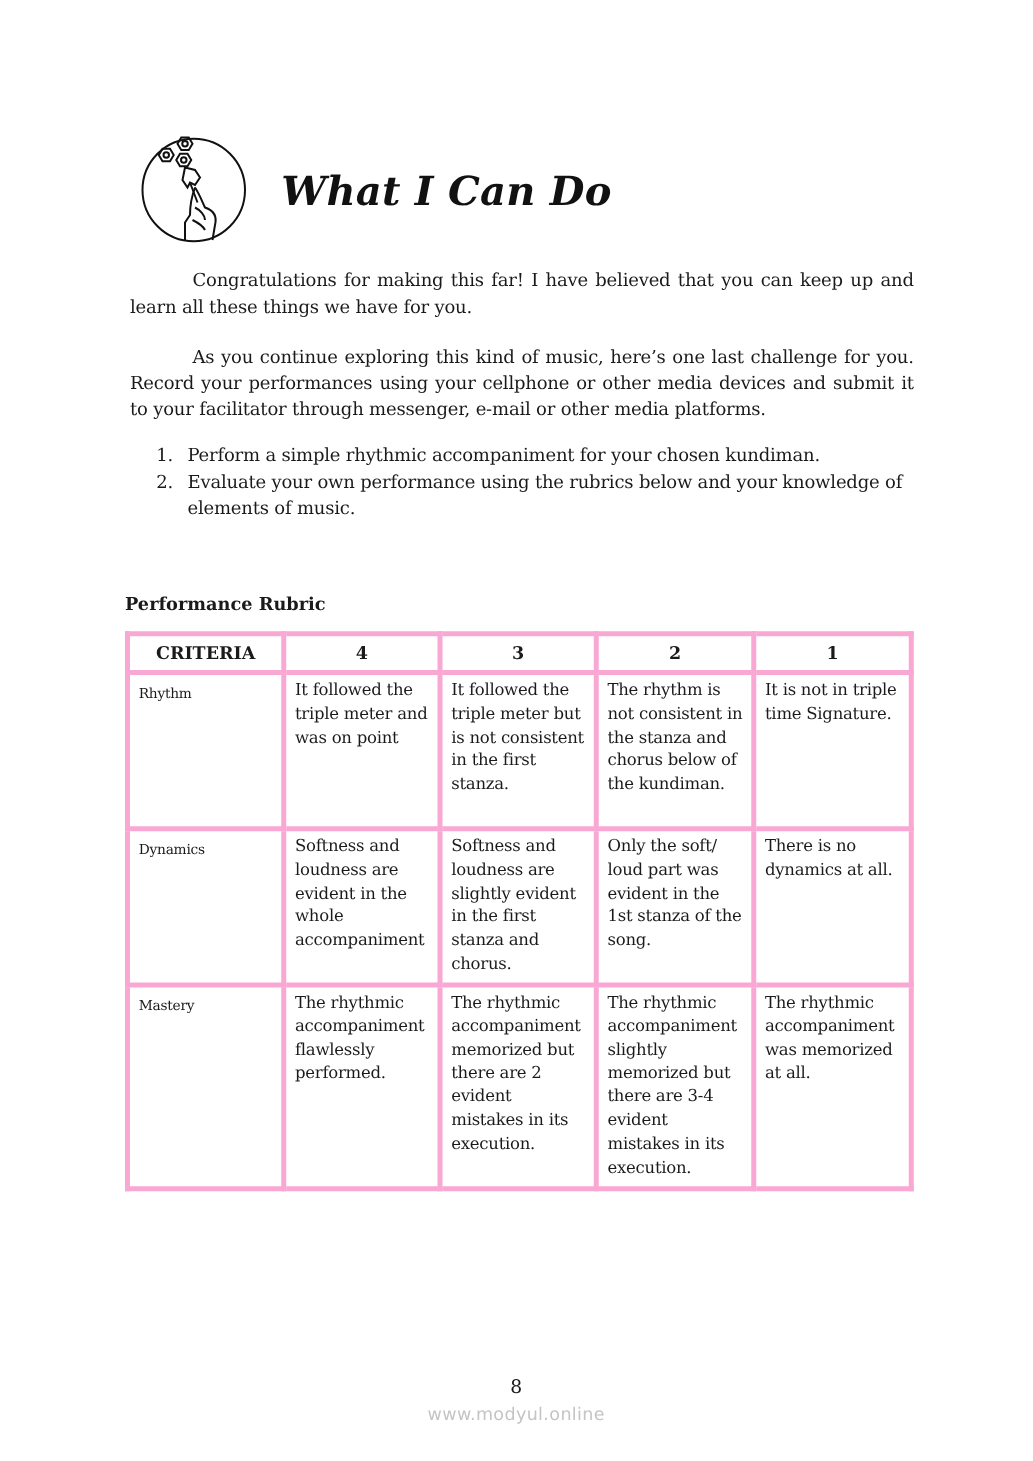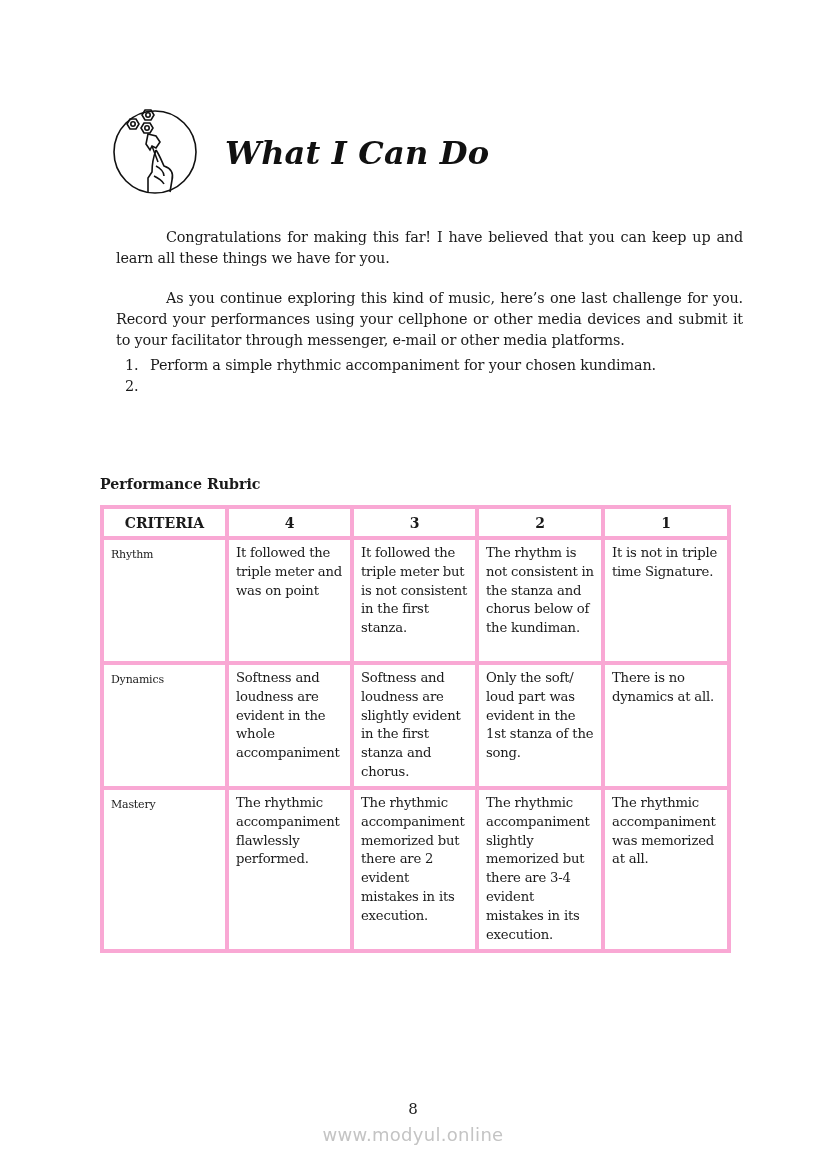--- a/index.html
+++ b/index.html
@@ -8,21 +8,21 @@
     font-family: "DejaVu Serif", "Liberation Serif", serif; color: #1a1a1a;
     overflow: hidden;
   }
   .header-icon { position: absolute; left: 112px; top: 106px; width: 86px; height: 90px; }
   .title {
     position: absolute; left: 225px; top: 134px; margin: 0;
     font-family: "DejaVu Serif", serif; font-weight: bold; font-style: italic;
     font-size: 32px; letter-spacing: 0.2px; color: #111;
   }
   .para {
-    position: absolute; left: 100px; width: 627px; margin: 16px;
+    position: absolute; left: 100px; width: 627px; margin: 4px;
     font-size: 14.4px; line-height: 21px; text-align: justify; letter-spacing: -0.15px;
   }
   .para .indent { display: inline-block; width: 50px; }
   .p1 { top: 211px; }
   .p2 { top: 272px; }
   .list { position: absolute; left: 100px; top: 355px; width: 627px; margin: 0; padding: 0; list-style: none; }
   .list li { position: relative; padding-left: 50px; font-size: 14.4px; line-height: 21px; letter-spacing: -0.15px; }
   .list li .num { position: absolute; left: 25px; top: 0; }
   .rubric-heading {
     position: absolute; left: 100px; top: 476px; margin: 0;
@@ -37,21 +37,21 @@
     height: 27px; font-weight: bold; font-size: 14px; text-align: center; vertical-align: middle; padding: 0;
   }
   table.rubric td { font-size: 13.2px; line-height: 18.8px; padding: 4px 6px 4px 7px; letter-spacing: -0.2px; }
   table.rubric td.crit { font-size: 11px; line-height: 19px; padding-top: 5px; }
   .row-rhythm td { height: 112px; }
   .row-dynamics td { height: 112px; }
   .row-mastery td { height: 150px; }
   .page-number { position: absolute; left: 0; width: 826px; top: 1100px; text-align: center; font-size: 15px; }
   .watermark {
     position: absolute; left: 0; width: 826px; top: 1124px; text-align: center;
-    font-family: "DejaVu Sans", sans-serif; font-size: 18px; color: #c4c4c4; letter-spacing: 0.3px;
+    font-family: "DejaVu Sans", sans-serif; font-size: 14px; color: #c4c4c4; letter-spacing: 0.3px;
   }
 </style>
 </head>
 <body>
 
 <div class="header-icon">
   <svg width="86" height="90" viewBox="0 0 86 90" xmlns="http://www.w3.org/2000/svg" fill="none" stroke="#111" stroke-width="1.6">
     <circle cx="43" cy="46" r="41"></circle>
 
     <polygon points="33,4 39,4 42,9 39,14 33,14 30,9"></polygon>
@@ -70,21 +70,21 @@
     <path d="M42,70 C46,72 50,74 52,78"></path>
   </svg>
 </div>
 <h1 class="title">What I Can Do</h1>
 
 <p class="para p1"><span class="indent"></span><span>Congratulations for making this far! I have believed that you can keep up and learn all these things we have for you.</span></p>
 <p class="para p2"><span class="indent"></span><span>As you continue exploring this kind of music, here’s one last challenge for you. Record your performances using your cellphone or other media devices and submit it to your facilitator through messenger, e-mail or other media platforms.</span></p>
 
 <ol class="list">
   <li><span class="num">1.</span><span>Perform a simple rhythmic accompaniment for your chosen kundiman.</span></li>
-  <li><span class="num">2.</span></li>
+  <li><span class="num">2.</span><span>Evaluate your own performance using the rubrics below and your knowledge of elements of music.</span></li>
 </ol>
 
 <h2 class="rubric-heading">Performance Rubric</h2>
 
 <table class="rubric">
   <colgroup>
       <col style="width:125px">
       <col style="width:125px">
       <col style="width:125px">
       <col style="width:126px">

